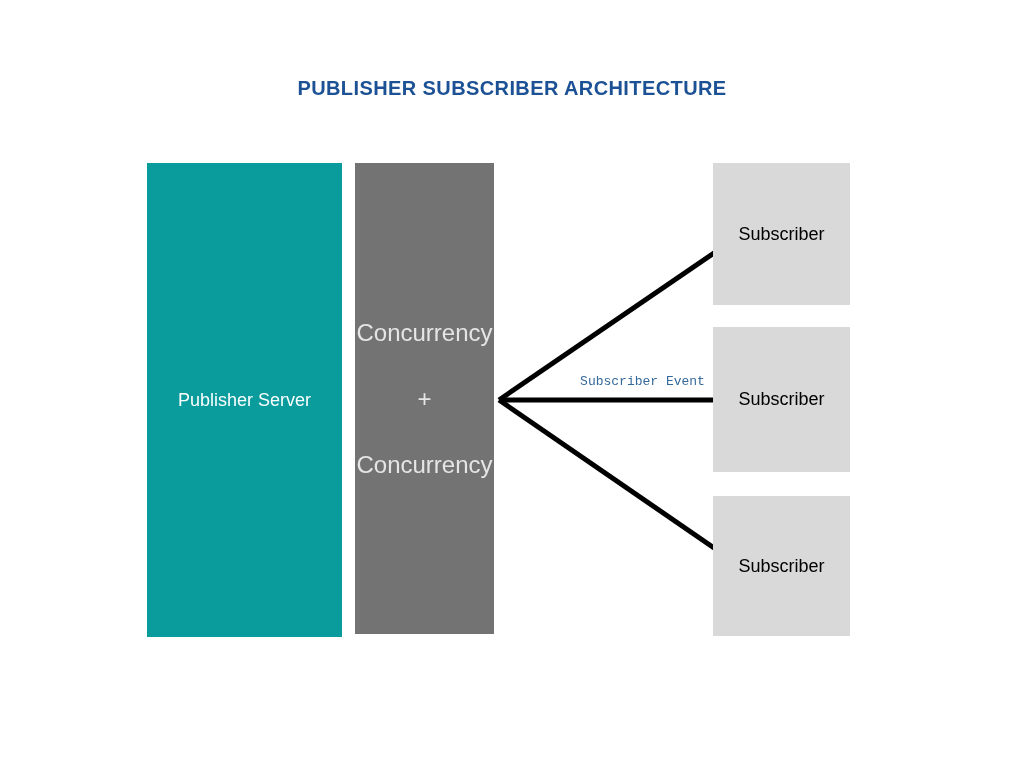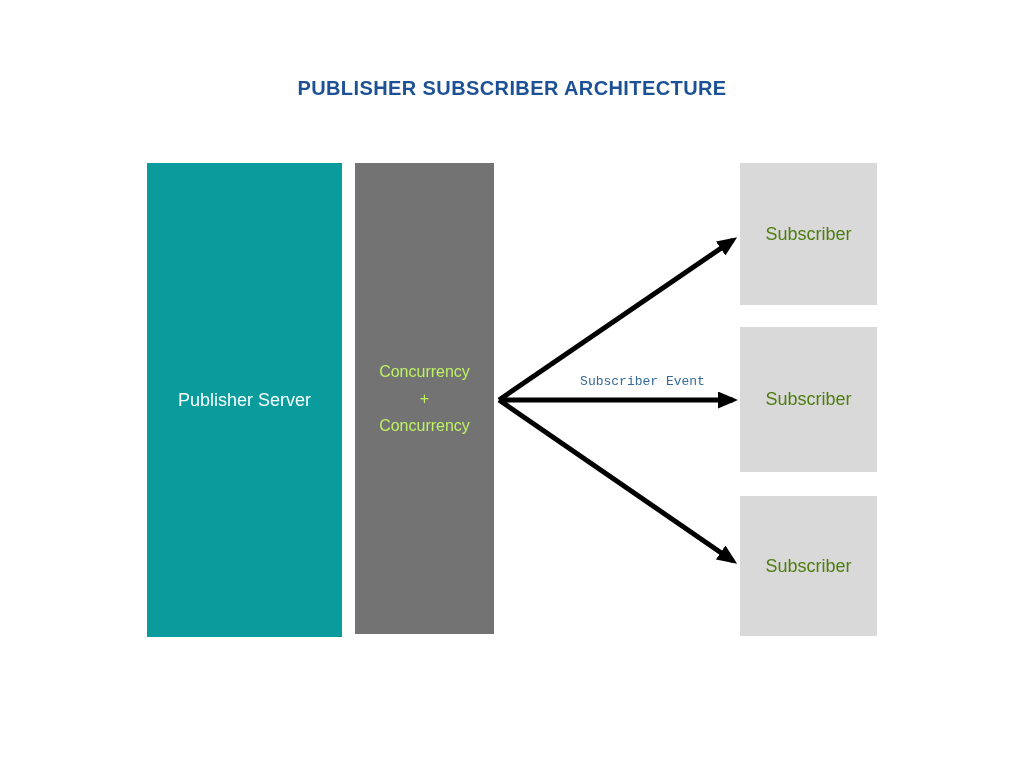--- a/index.html
+++ b/index.html
@@ -45,31 +45,32 @@
     background: var(--publisher-teal, #0a9b9d);
     color: #fbfefe;
     font-size: 18px;
   }
   .middleware-box {
     left: 355px;
     top: 163px;
     width: 139px;
     height: 471px;
     background: var(--middleware-gray, #737373);
-    color: #bef264;
-    font-size: 16px;
+    color: #e5e5e5;
+    font-size: 24px;
     flex-direction: column;
     line-height: 27px;
+    gap: 39px;
   }
   .middleware-box span { display: block; }
   .subscriber-box {
-    left: 740px;
+    left: 713px;
     width: 137px;
     background: var(--subscriber-light-gray, #d9d9d9);
-    color: #4d7c0f;
+    color: #000000;
     font-size: 18px;
   }
   .subscriber-box.pos-1 { top: 163px; height: 142px; }
   .subscriber-box.pos-2 { top: 327px; height: 145px; }
   .subscriber-box.pos-3 { top: 496px; height: 140px; }
   .arrows-svg {
     position: absolute;
     left: 0;
     top: 0;
     width: 1024px;

